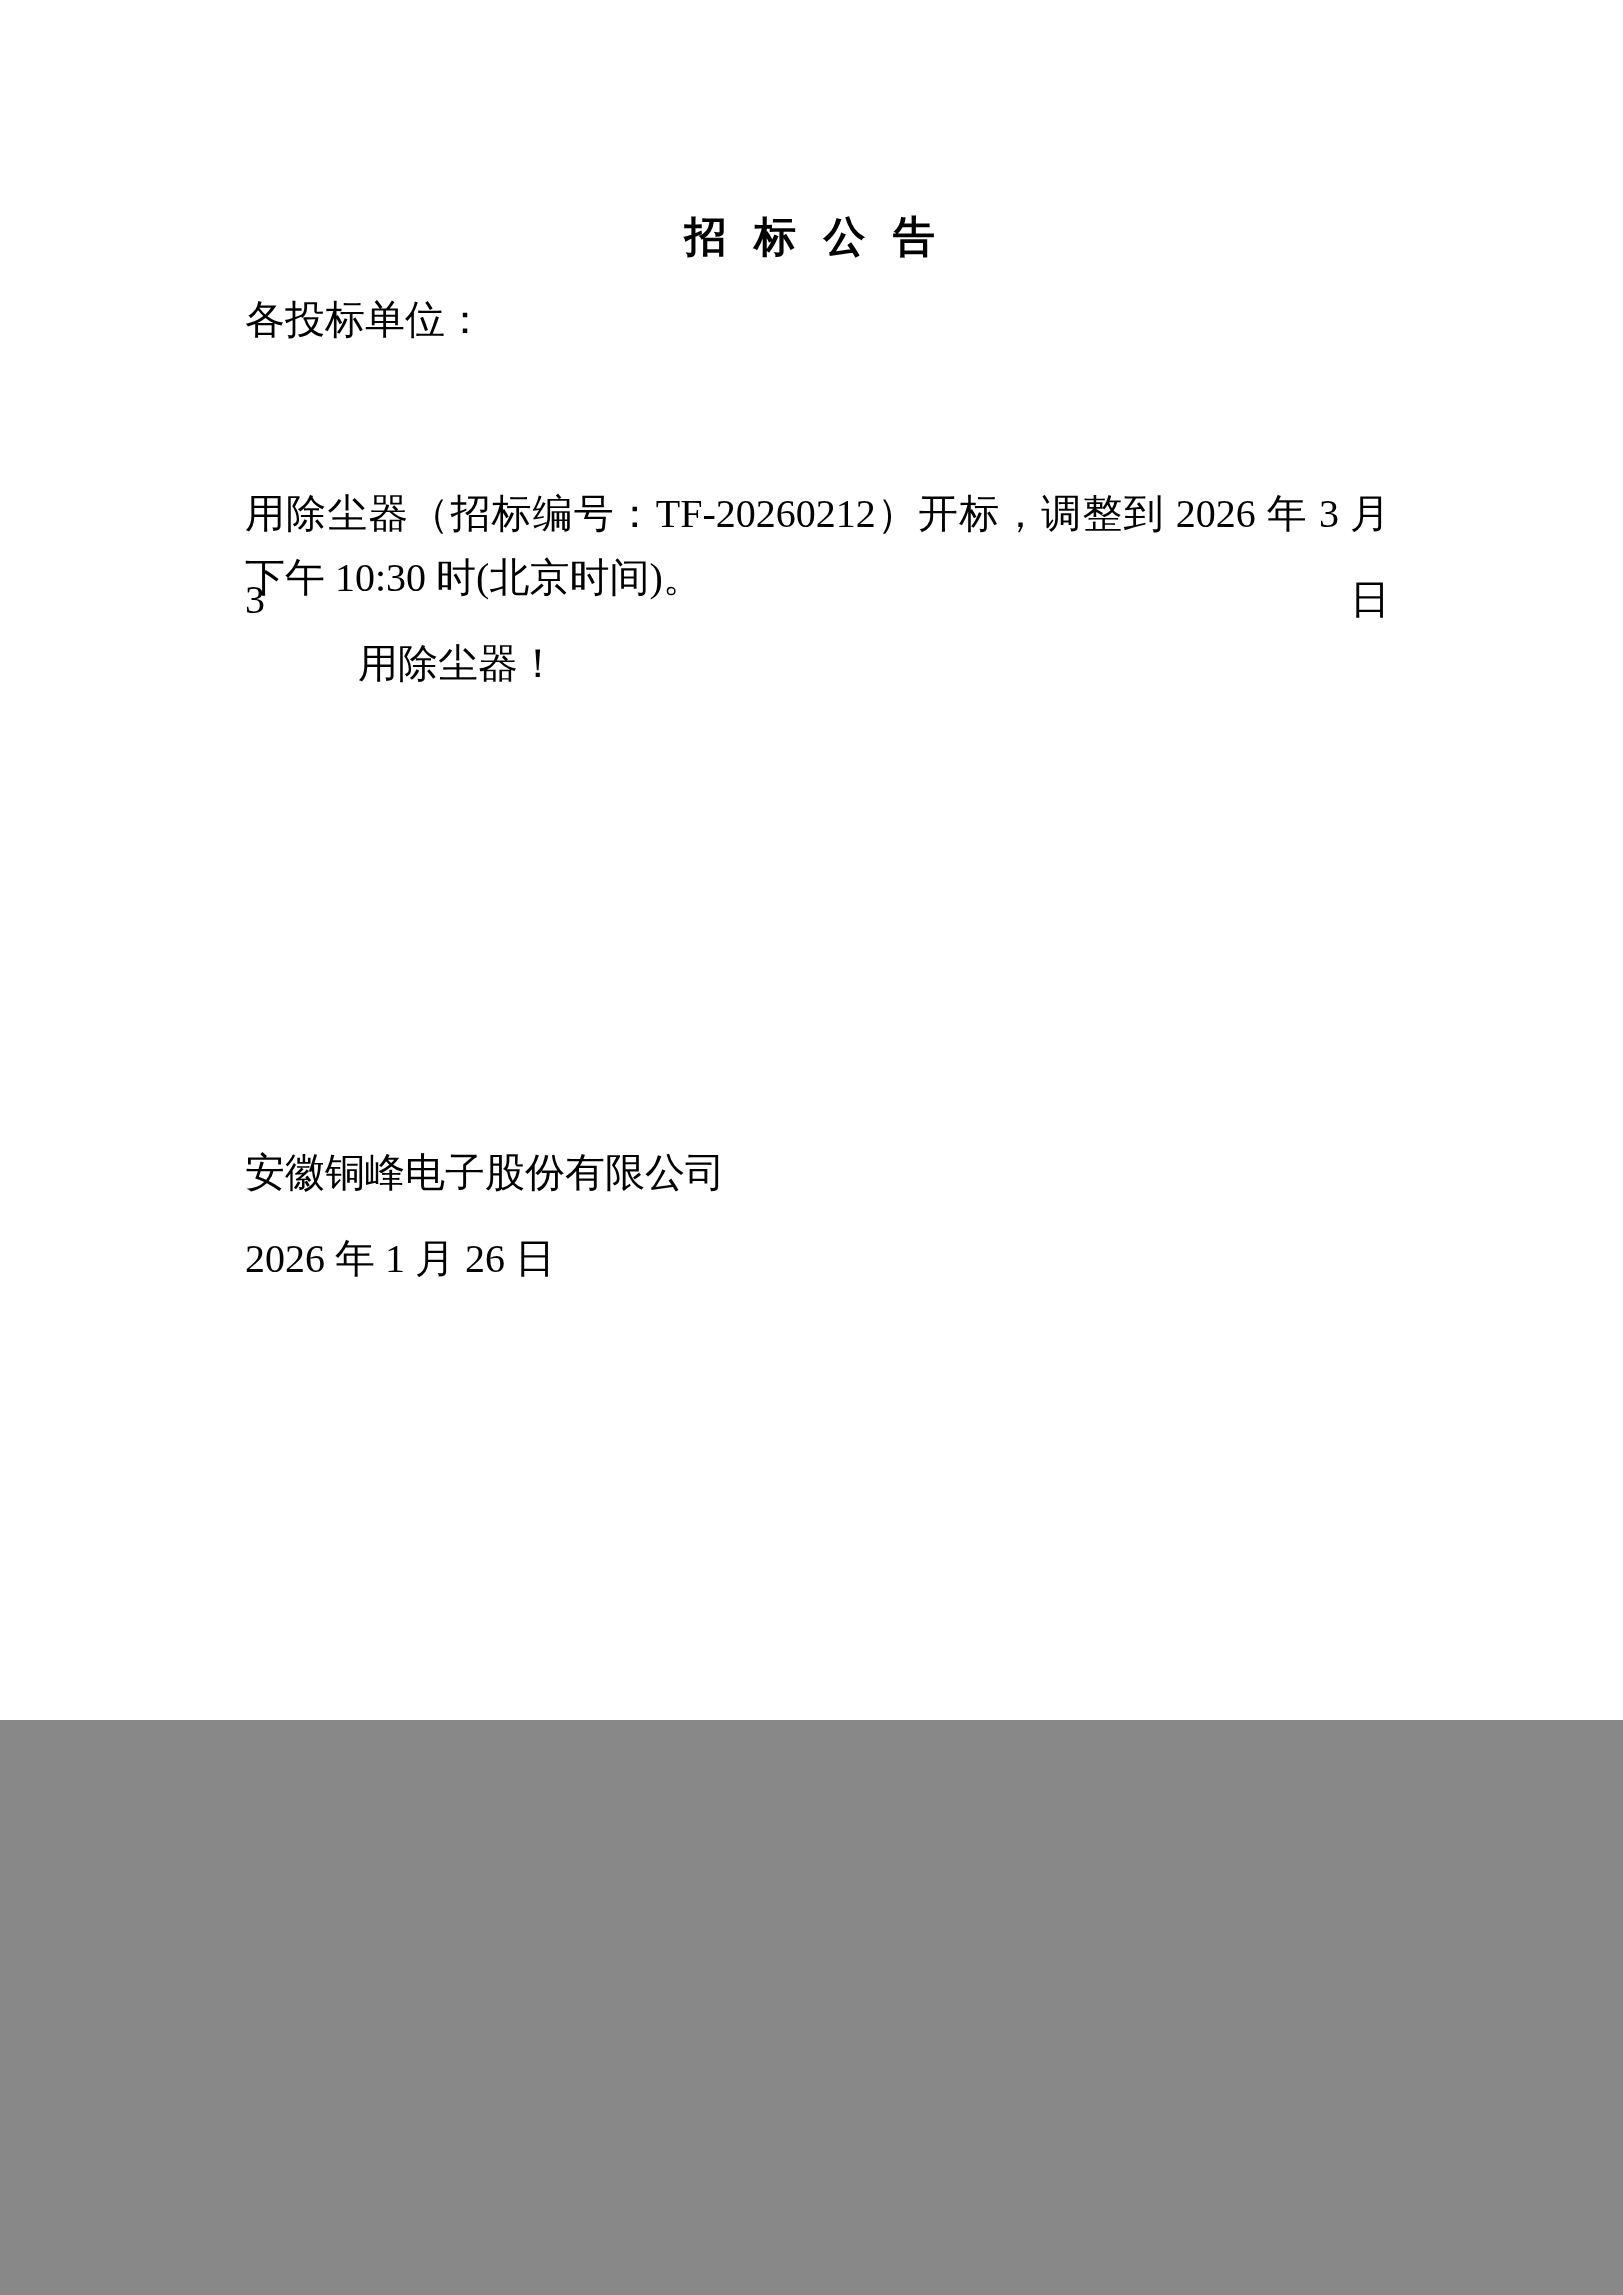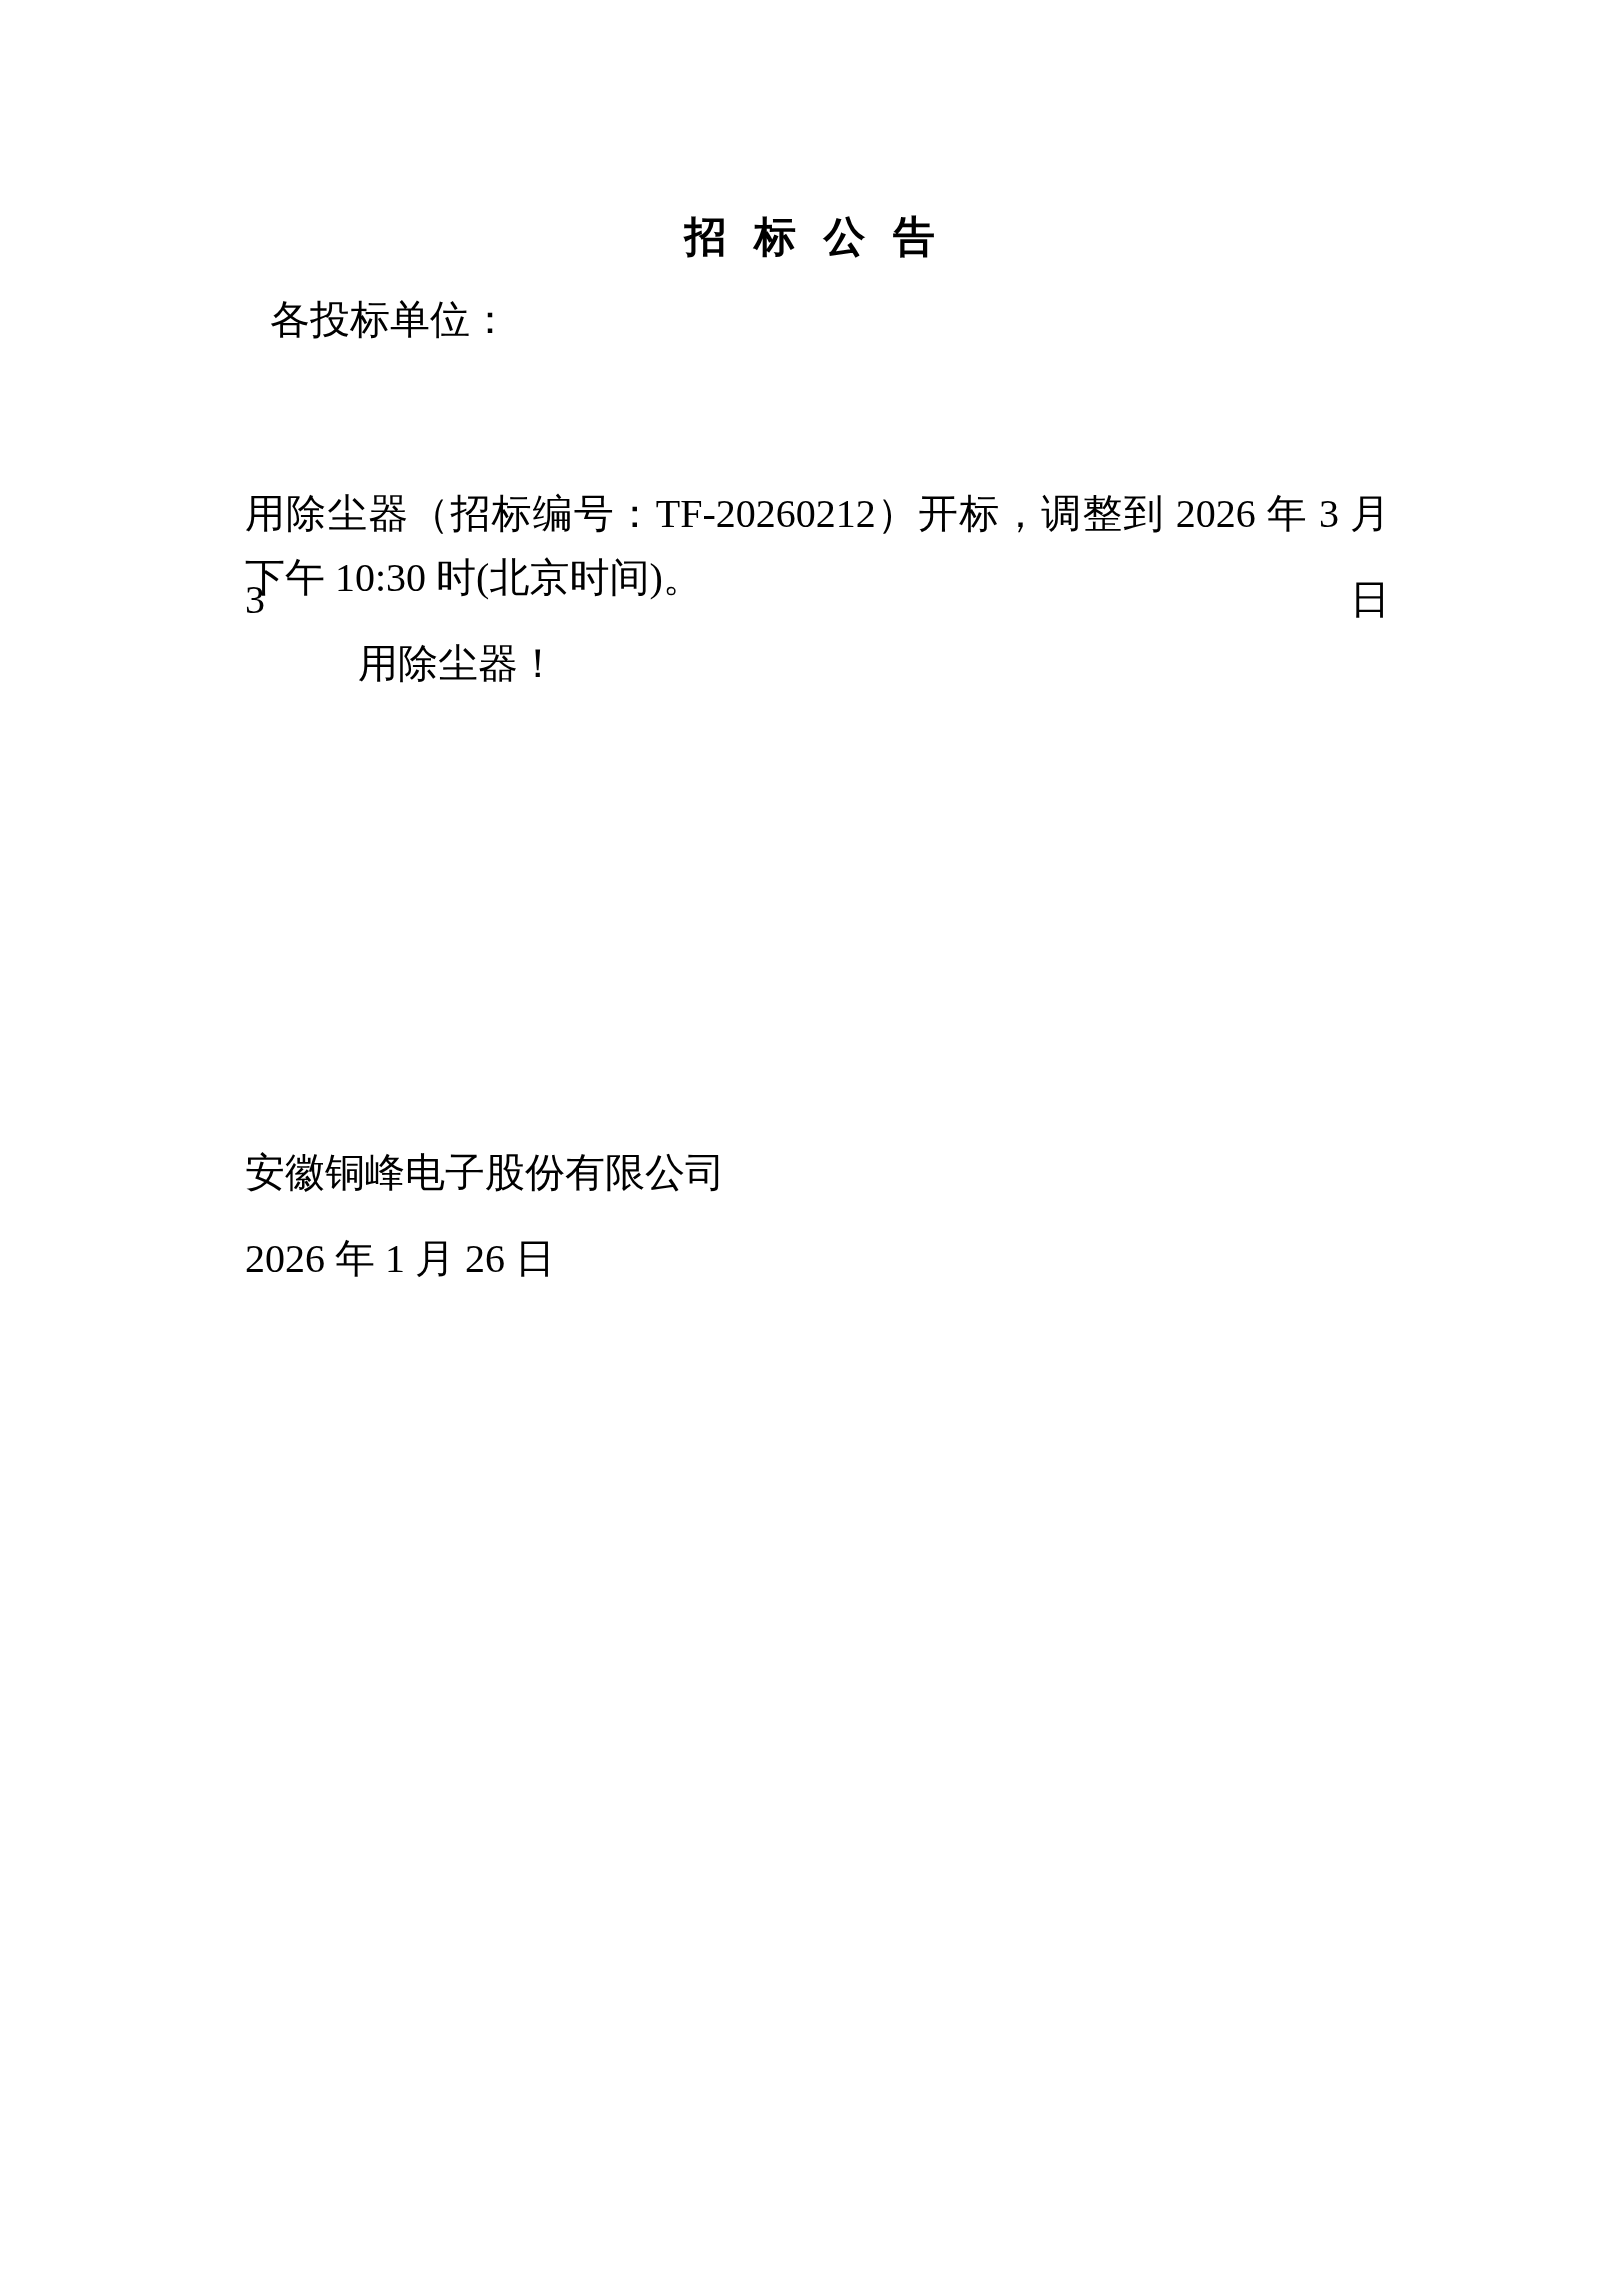--- a/index.html
+++ b/index.html
@@ -3,21 +3,21 @@
 <meta charset="utf-8">
 <style>
   html, body {
     margin: 0;
     padding: 0;
     background: #888;
   }
   .page {
     position: relative;
     width: 1623px;
-    height: 2295px;
+    height: 1720px;
     margin: 0 auto;
     background: #ffffff;
     color: #000000;
     font-family: "Liberation Serif", "DejaVu Serif", serif;
     overflow: hidden;
   }
   .doc-title {
     position: absolute;
     top: 213px;
     left: 0;
@@ -45,21 +45,21 @@
     -moz-text-align-last: justify;
   }
   .line.indent {
     padding-left: 113px;
     width: 1032px;
   }
   .line.right {
     text-align: left;
     white-space: nowrap;
   }
-  .salutation     { top: 277px; margin-left: 25px; }
+  .salutation     { top: 277px; }
   .body-line-1    { top: 363px; }
   .body-line-2    { top: 471px; }
   .body-line-3    { top: 535px; }
   .closing        { top: 621px; }
   .signer-company { top: 1130px; }
   .signer-date    { top: 1216px; }
 </style>
 </head>
 <body>
 

